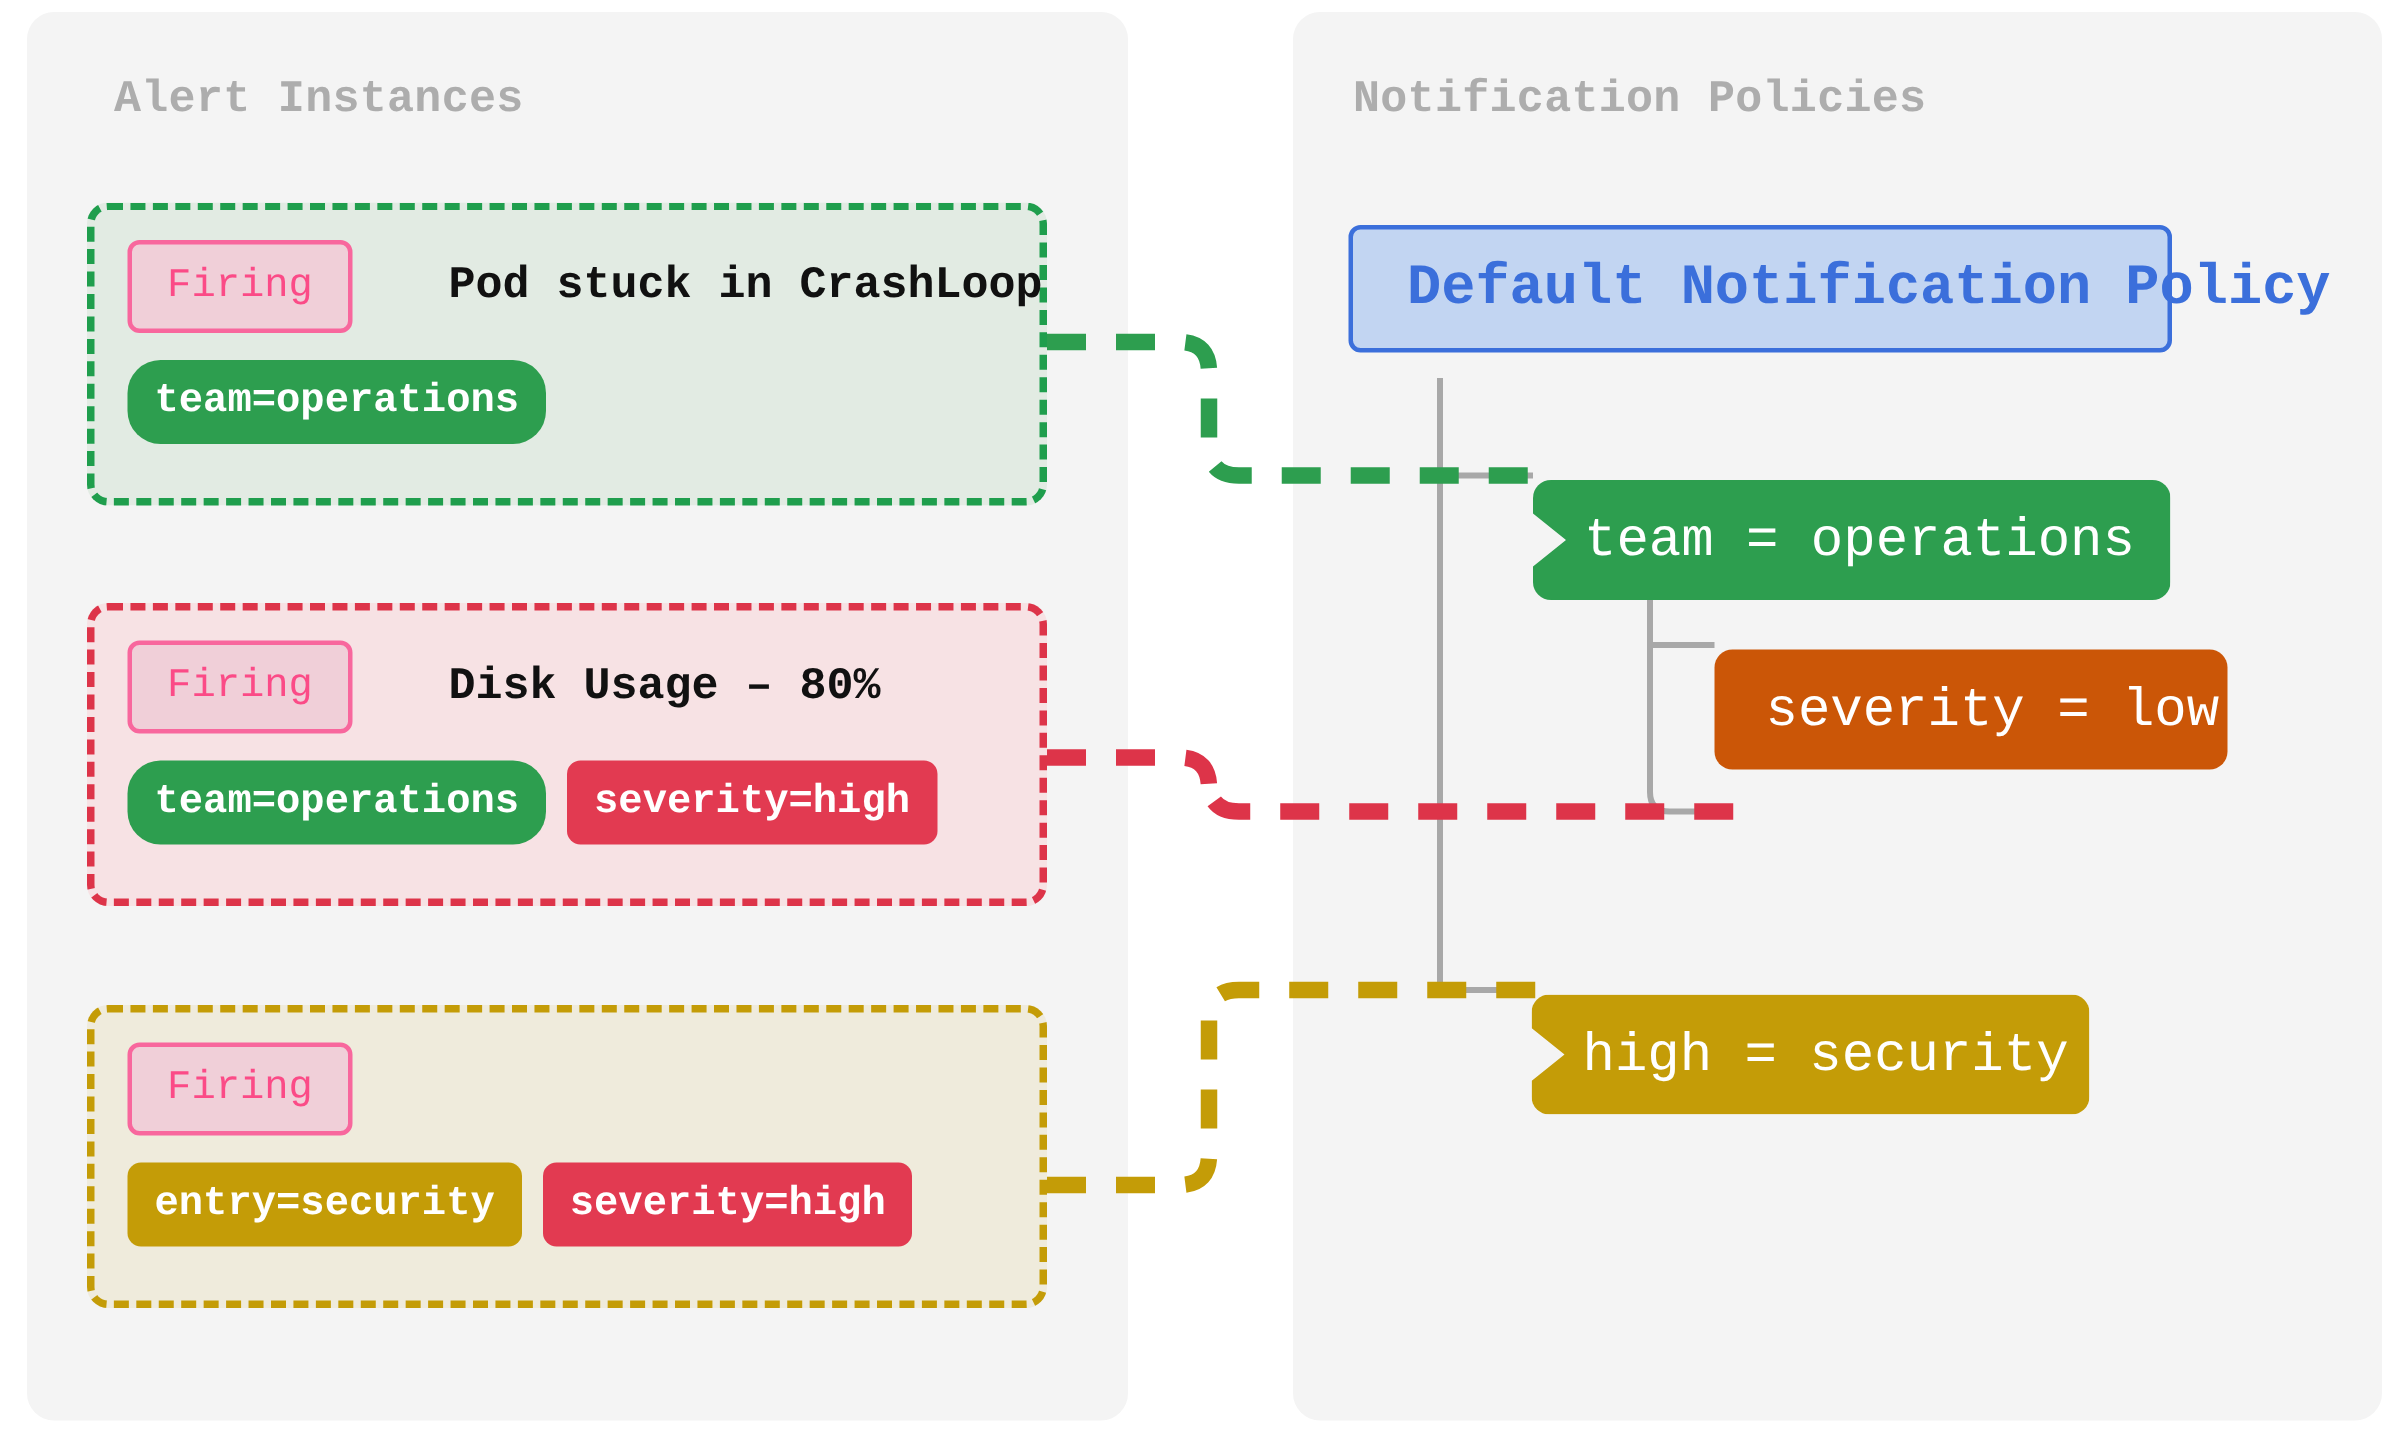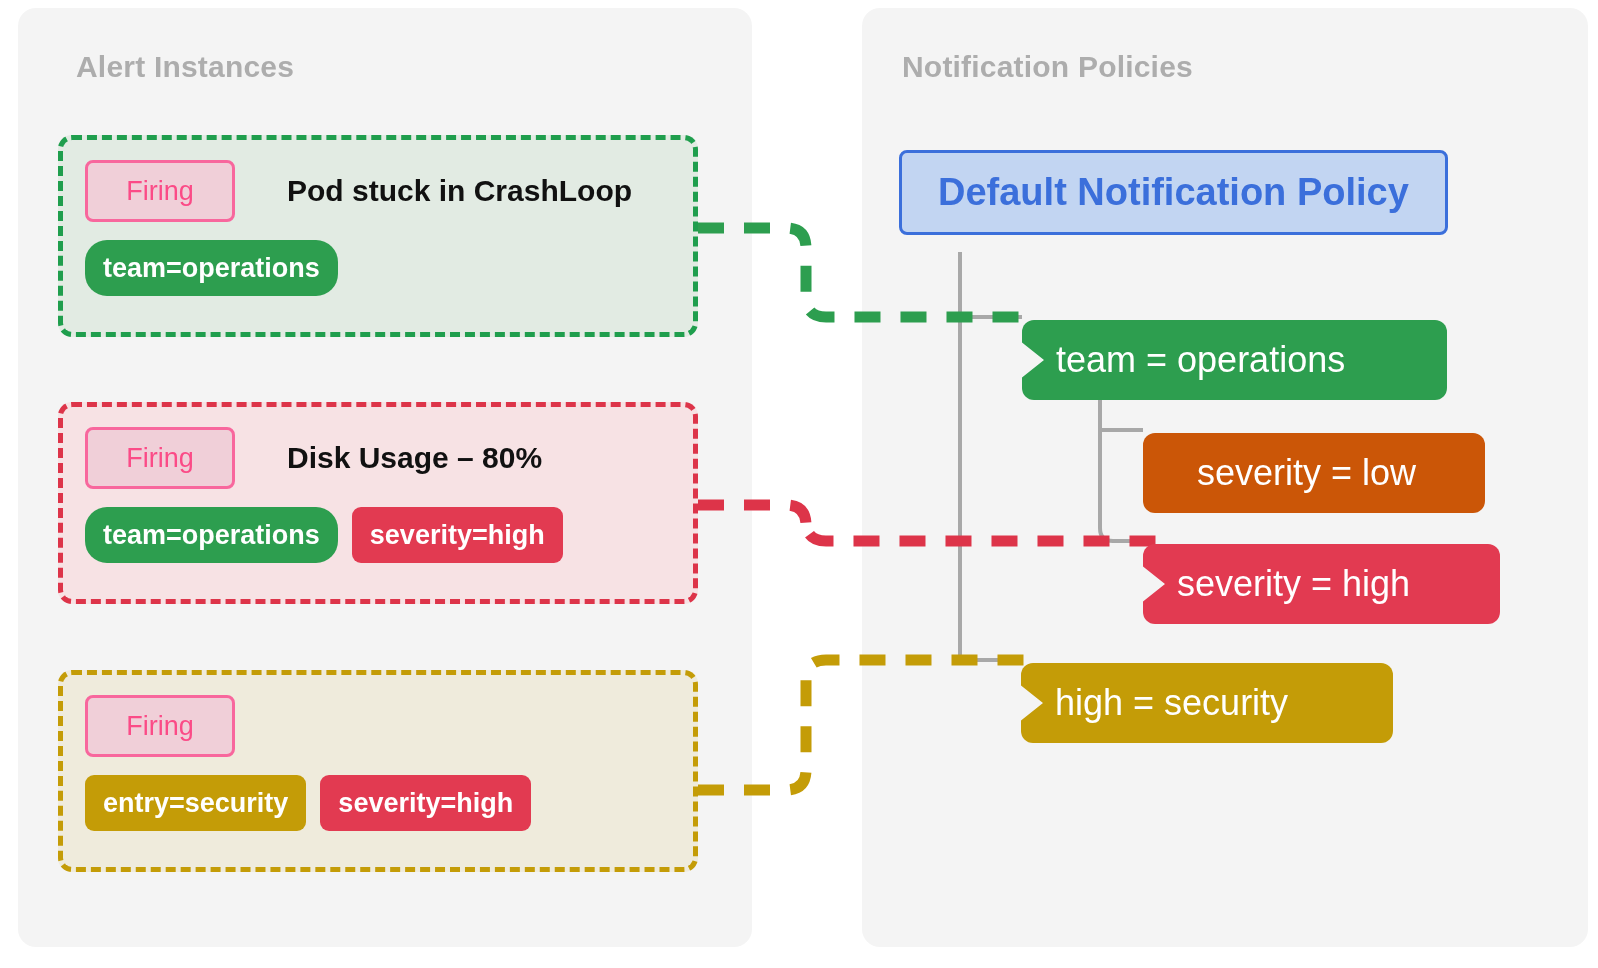--- a/index.html
+++ b/index.html
@@ -3,21 +3,21 @@
 <meta charset="utf-8">
 <title>Alert Routing Diagram</title>
 <style>
   * { box-sizing: border-box; margin: 0; padding: 0; }
   html, body {
     width: 1598px; height: 968px;
     background: #ffffff;
     font-family: "Liberation Sans", sans-serif;
     overflow: hidden;
   }
-  #stage { position: relative; width: 1598px; height: 968px; background: #ffffff; }
+  #stage { position: relative; width: 1598px; height: 968px; background: #ffffff; font-family: Liberation Mono, monospace; }
 
   
   .panel {
     position: absolute;
     background: #f4f4f4;
     border-radius: 18px;
   }
   #panel-alerts   { left: 18px;  top: 8px;  width: 734px; height: 939px; }
   #panel-policies { left: 862px; top: 8px;  width: 726px; height: 939px; }
 
@@ -44,21 +44,21 @@
     border-style: dashed;
     padding: 18px 22px 20px 22px;
   }
   #alert-card-0 { left: 58px;  top: 135px; width: 640px; height: 202px;
                   border-color: #1f9e4d; background: #e2ebe3; }
   #alert-card-1 { left: 58px;  top: 402px; width: 640px; height: 202px;
                   border-color: #dd3449; background: #f7e2e4; }
   #alert-card-2 { left: 58px;  top: 670px; width: 640px; height: 202px;
                   border-color: #c49c07; background: #efebdc; }
 
-  .alert-head { display: flex; align-items: center; gap: 20px; height: 66px; }
+  .alert-head { display: flex; align-items: center; gap: 32px; height: 66px; }
 
   .firing-badge {
     flex: 0 0 auto;
     display: flex; align-items: center; justify-content: center;
     width: 150px; height: 62px;
     border: 3px solid #f8679d;
     background: #f0cfd8;
     border-radius: 8px;
     color: #fb4b87;
     font-size: 27px;
@@ -117,21 +117,21 @@
         0% 0%, 100% 0%, 100% 100%, 0% 100%,
         0% 72%, 22px 50%, 0% 28%);
     clip-path: polygon(
         0% 0%, 100% 0%, 100% 100%, 0% 100%,
         0% 72%, 22px 50%, 0% 28%);
     margin-top: 43px;
   }
   .policy-pill.no-notch {
     -webkit-clip-path: none;
     clip-path: none;
-    padding-left: 54px;
+    padding-left: 34px;
   }
   #policy-team-operations { left: 1022px; top: 277px; width: 425px; height: 80px;
                             background: #2d9e4f; }
   #policy-severity-low    { left: 1143px; top: 390px; width: 342px; height: 80px;
                             background: #cb5607; }
   #policy-severity-high   { left: 1143px; top: 501px; width: 357px; height: 80px;
                             background: #e23a51; }
   #policy-team-security   { left: 1021px; top: 620px; width: 372px; height: 80px;
                             background: #c49c07; }
 </style>
@@ -196,17 +196,16 @@
       <div class="label-chip chip-red">severity=high</div>
     </div>
   </div>
 
   <div id="default-policy">Default Notification Policy</div>
 
   <div class="policy-pill" id="policy-team-operations">team = operations</div>
 
   <div class="policy-pill no-notch" id="policy-severity-low">severity = low</div>
 
-  <div class="policy-pill" id="policy-severity-high">severity = high</div>
 
   <div class="policy-pill" id="policy-team-security">high = security</div>
 
 </div>
 
 </body></html>

